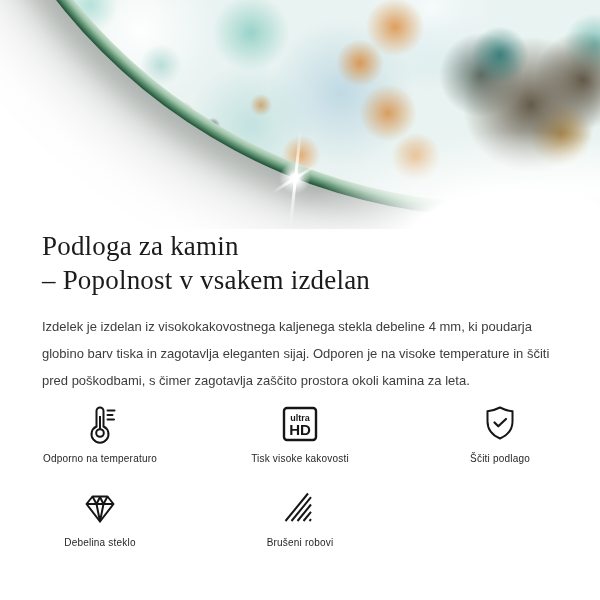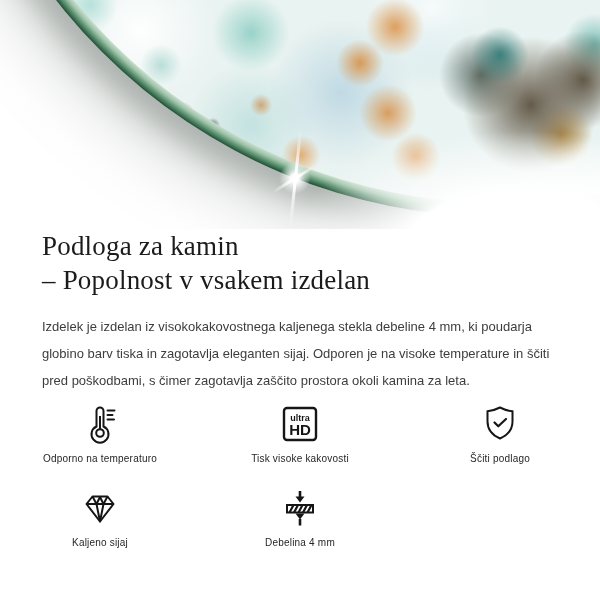--- a/index.html
+++ b/index.html
@@ -151,32 +151,31 @@
 
     <div class="feature">
       <div class="icon-wrap">
         <svg width="40" height="40" viewBox="0 0 40 40" stroke-width="1.8">
           <path d="M12.5 8.5 H27.5 L33.5 16 L20 33.5 L6.5 16 Z" stroke-linejoin="round"></path>
           <path d="M6.5 16 H33.5"></path>
           <path d="M12.5 8.5 L16.5 16 L20 33.5 L23.5 16 L27.5 8.5" stroke-linejoin="round"></path>
           <path d="M16.5 16 L20 9 L23.5 16" stroke-linejoin="round"></path>
         </svg>
       </div>
-      <div class="label">Kaljeno sijaj</div>
+      <div class="label">Debelina steklo</div>
     </div>
-
 
     <div class="feature">
       <div class="icon-wrap">
-        <svg width="40" height="40" viewBox="0 0 40 40">
-          <path d="M20 3 V9" stroke-width="2.6"></path>
-          <path d="M15.5 8.5 H24.5 L20 14.5 Z" fill="#161616" stroke="none"></path>
-          <rect x="7" y="17" width="26" height="7.5" stroke-width="2"></rect>
-          <path d="M9.5 24.5 L13.5 17 M14 24.5 L18 17 M18.5 24.5 L22.5 17 M23 24.5 L27 17 M27.5 24.5 L31.5 17" stroke-width="2.2"></path>
-          <path d="M15.5 31.5 H24.5 L20 25.5 Z" fill="#161616" stroke="none" transform="rotate(180 20 28.5)"></path>
-          <path d="M20 31 V37.5" stroke-width="2.6"></path>
+        <svg width="40" height="40" viewBox="0 0 40 40" stroke-width="3.4">
+          <path d="M5.5 33 L28 5.5"></path>
+          <path d="M11.5 33 L31 9.2"></path>
+          <path d="M17.5 33 L31 16.5"></path>
+          <path d="M23.5 33 L31 23.8"></path>
+          <path d="M29.5 33 L31 31.2"></path>
         </svg>
       </div>
-      <div class="label">Debelina 4 mm</div>
+      <div class="label">Brušeni robovi</div>
     </div>
+
 
   </div>
 </div>
 
 </body></html>

